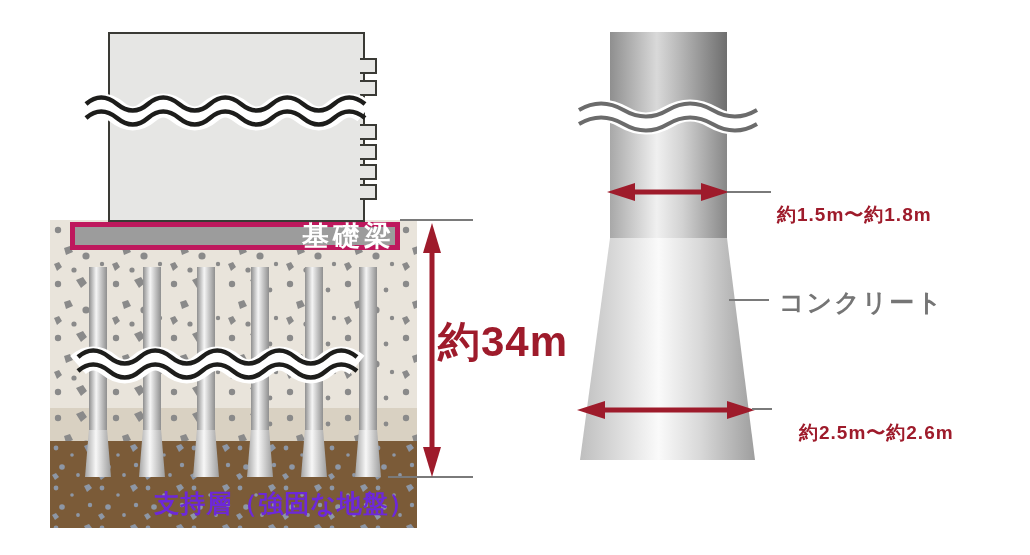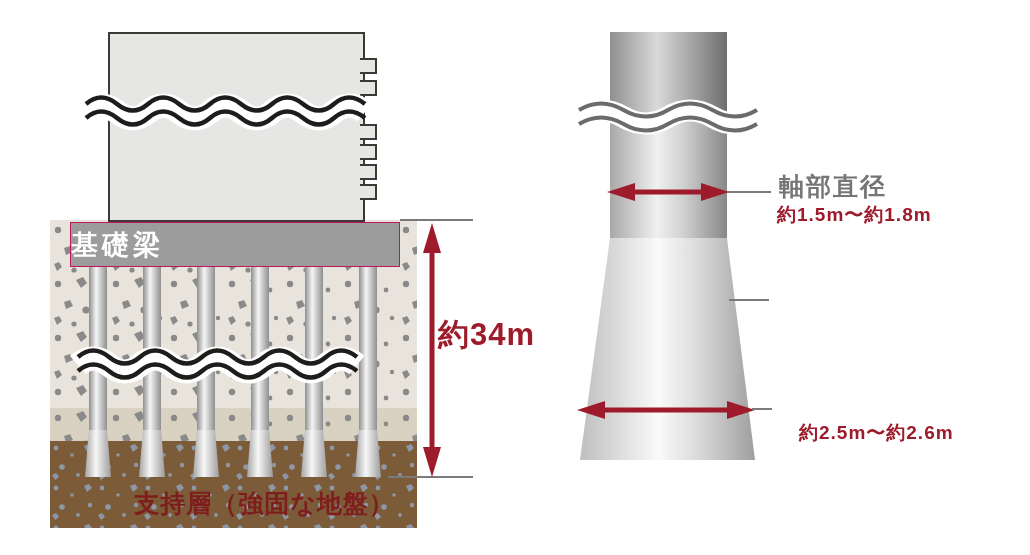--- a/index.html
+++ b/index.html
@@ -26,35 +26,35 @@
   .soil-layer{position:absolute;left:0;width:100%;overflow:hidden}
   .soil-top{top:0;height:188px;background:var(--soil-top)}
   .soil-band{top:188px;height:53px;background:var(--soil-band)}
   .soil-bearing{top:221px;height:87px;background:var(--soil-bearing)}
   .soil-layer svg{position:absolute;left:0;top:0;width:100%;height:100%}
 
   .building{left:108px;top:32px;width:257px;height:190px;background:var(--building-fill);border:2px solid var(--outline-dark)}
   .tooth{left:360px;width:17px;height:16px;background:var(--building-fill);
          border:2px solid var(--outline-dark);border-left:none}
 
-  .beam{left:70px;top:222px;width:330px;height:45px;background:var(--beam-gray);
-        border:1px solid #be185d;display:flex;align-items:center;justify-content:flex-start}
+  .beam{left:70px;top:222px;width:330px;height:28px;background:var(--beam-gray);
+        border:5px solid #be185d;display:flex;align-items:center;justify-content:flex-end}
   .beam-label{color:#fff;font-size:27px;font-weight:600;letter-spacing:4px}
 
   .pile{top:267px;width:18px;height:167px;
         background:linear-gradient(90deg,#8f8f8f 0%,#f5f5f5 40%,#cfcfcf 62%,#8f8f8f 100%)}
   .pile-base{top:430px;width:26px;height:47px;
         background:linear-gradient(90deg,#a5a5a5 0%,#f7f7f7 42%,#d8d8d8 62%,#9d9d9d 100%);
         clip-path:polygon(15% 0%,85% 0%,100% 100%,0% 100%)}
 
-  .support-label{left:48px;top:487px;width:433px;text-align:center;color:#7f1d1d;
+  .support-label{left:68px;top:487px;width:433px;text-align:center;color:#6d28d9;
         font-size:25px;font-weight:600;letter-spacing:1px}
 
   .ext-line{height:2px;background:var(--line-gray)}
-  .depth-label{left:438px;top:314px;color:var(--accent-red);font-size:31px;font-weight:bold;letter-spacing:1px}
+  .depth-label{left:438px;top:314px;color:var(--accent-red);font-size:42px;font-weight:bold;letter-spacing:1px}
 
   
   .shaft-upper{left:610px;top:32px;width:117px;height:88px;
         background:linear-gradient(90deg,#8f8f8f 0%,#d9d9d9 40%,#b3b3b3 62%,#6e6e6e 100%)}
   .shaft-lower{left:610px;top:118px;width:117px;height:122px;
         background:linear-gradient(90deg,#a8a8a8 0%,#f0f0f0 40%,#d2d2d2 62%,#878787 100%)}
   .enlarged-base{left:578px;top:238px;width:179px;height:222px;
         background:linear-gradient(90deg,#bdbdbd 0%,#fafafa 45%,#d9d9d9 68%,#9c9c9c 100%);
         clip-path:polygon(32px 0px,149px 0px,177px 222px,2px 222px)}
 
@@ -176,24 +176,24 @@
     <path class="wave-gray" d="M0,12 q22,-13 44.5,0 t44.5,0 t44.5,0 t44.5,0"></path>
     <path class="wave-gray" d="M0,26 q22,-13 44.5,0 t44.5,0 t44.5,0 t44.5,0"></path>
   </svg>
 
   <svg class="overlay" style="left:606px;top:179px" width="124" height="26">
     <line class="red-line" x1="22" y1="13" x2="102" y2="13"></line>
     <polygon class="red-head" points="1,13 29,4 29,22"></polygon>
     <polygon class="red-head" points="123,13 95,4 95,22"></polygon>
   </svg>
   <div class="abs leader" style="left:727px;top:191px;width:44px"></div>
-  <div class="abs r-label" style="left:779px;top:170px">軸部直径</div>
   <div class="abs r-value" style="left:777px;top:202px">約1.5m〜約1.8m</div>
 
   <div class="abs leader" style="left:729px;top:299px;width:40px"></div>
+  <div class="abs r-label" style="left:779px;top:286px">コンクリート</div>
 
   <svg class="overlay" style="left:576px;top:397px" width="180" height="26">
     <line class="red-line" x1="22" y1="13" x2="158" y2="13"></line>
     <polygon class="red-head" points="1,13 29,4 29,22"></polygon>
     <polygon class="red-head" points="179,13 151,4 151,22"></polygon>
   </svg>
   <div class="abs leader" style="left:752px;top:408px;width:20px"></div>
   <div class="abs r-value" style="left:799px;top:420px">約2.5m〜約2.6m</div>
 
 

